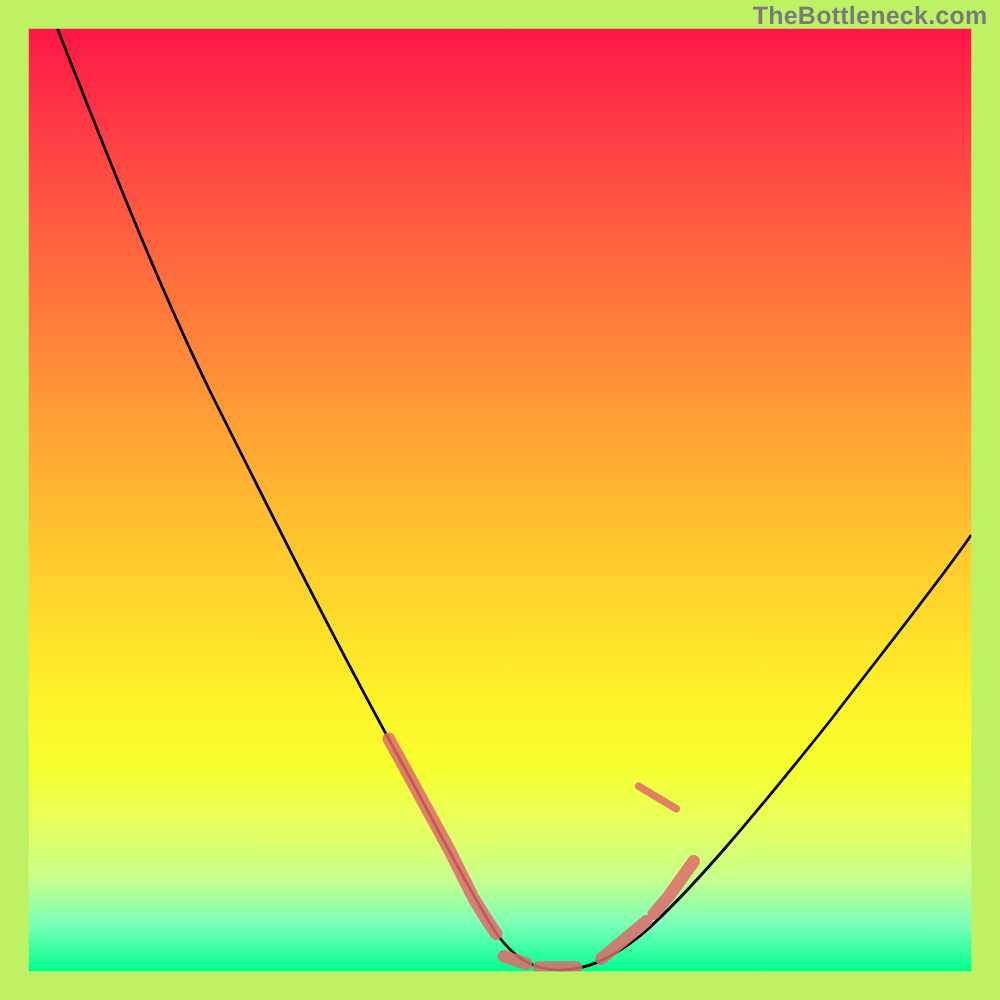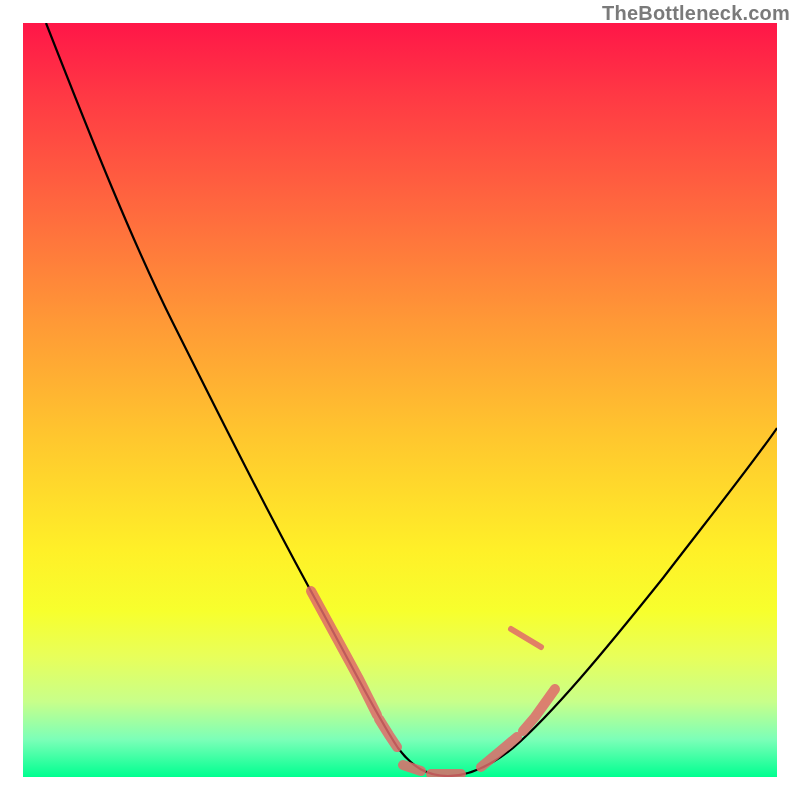--- a/index.html
+++ b/index.html
@@ -6,21 +6,21 @@
     margin: 0;
     padding: 0;
     width: 800px;
     height: 800px;
     background: #000;
     overflow: hidden;
   }
   .outer {
     width: 800px;
     height: 800px;
-    background: #ffffff;
+    background: #bef264;
     position: relative;
   }
   .plot {
     position: absolute;
     left: 23px;
     top: 23px;
     width: 754px;
     height: 754px;
     background: linear-gradient(to bottom,
       #ff1648 0%,

